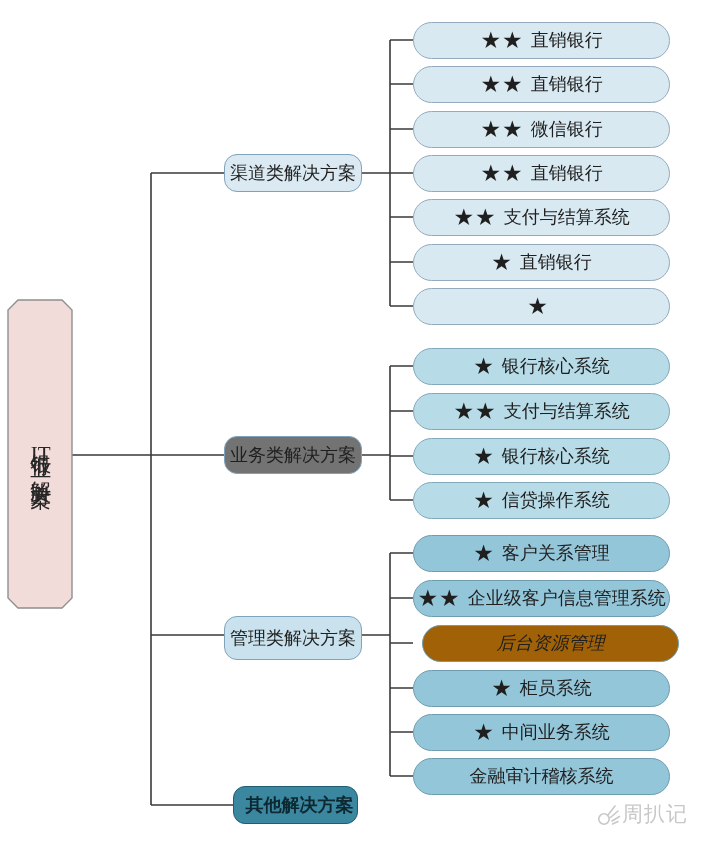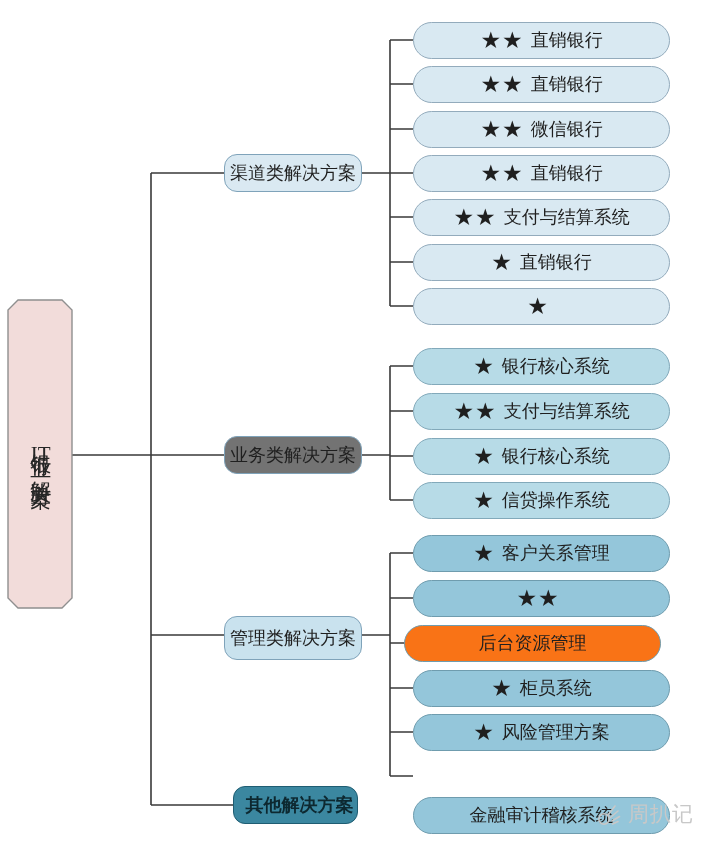--- a/index.html
+++ b/index.html
@@ -18,21 +18,21 @@
   .stars{font-size:23px;line-height:1;letter-spacing:1px;}
   .stars:not(:empty){margin-right:7px;}
   .leaf-label,.cat-label{line-height:1;}
   .root-text{position:absolute;display:flex;align-items:center;justify-content:center;}
   .vtext{
     writing-mode:vertical-lr;text-orientation:upright;
     font-size:21px;line-height:1.3;color:#262626;letter-spacing:2px;
   }
   .tcu{text-combine-upright:all;letter-spacing:0;}
   .watermark{
-    position:absolute;display:flex;align-items:flex-end;gap:6px;
+    position:absolute;display:flex;align-items:flex-end;
     color:#c8c8c8;font-size:21px;letter-spacing:1px;
     font-family:"Liberation Sans","DejaVu Sans",sans-serif;
   }
 </style>
 </head>
 <body>
 
 <div class="stage" id="stage">
     <svg width="718" height="842" class="connectors">
       <path d="M72 455 H224 M151 173 V805 M151 173 H224 M151 635 H224 M151 805 H233 M362 173 H390 M390 40 V306 M390 40 H413 M390 84 H413 M390 129 H413 M390 173 H413 M390 217 H413 M390 262 H413 M390 306 H413 M362 455 H390 M390 366 V500 M390 366 H413 M390 411 H413 M390 456 H413 M390 500 H413 M362 635 H390 M390 553 V776 M390 553 H413 M390 598 H413 M390 643 H413 M390 688 H413 M390 732 H413 M390 776 H413 " fill="none" stroke="#3a3a3a" stroke-width="1.6"></path>
@@ -92,34 +92,35 @@
     </div>
     <div class="node cat" style="left:224px;top:616px;width:138px;height:44px;background:#c9e2ee;">
       <span class="cat-label">管理类解决方案</span>
     </div>
     <div class="node leaf" style="left:413px;top:534.5px;width:257px;height:37px;background:#94c6da;border-color:#6f9cae;">
       <span class="stars">★</span>
       <span class="leaf-label">客户关系管理</span>
     </div>
     <div class="node leaf" style="left:413px;top:579.5px;width:257px;height:37px;background:#94c6da;border-color:#6f9cae;">
       <span class="stars">★★</span>
+      <span class="leaf-label">企业级客户信息管理系统</span>
     </div>
-    <div class="node leaf" style="left:404px;top:624.5px;width:257px;height:37px;background:#f97316;border-color:#6f9cae;">
+    <div class="node leaf" style="left:422px;top:624.5px;width:257px;height:37px;background:#a16207;border-color:#6f9cae;font-style:italic;">
       <span class="stars"></span>
       <span class="leaf-label">后台资源管理</span>
     </div>
     <div class="node leaf" style="left:413px;top:669.5px;width:257px;height:37px;background:#94c6da;border-color:#6f9cae;">
       <span class="stars">★</span>
       <span class="leaf-label">柜员系统</span>
     </div>
     <div class="node leaf" style="left:413px;top:713.5px;width:257px;height:37px;background:#94c6da;border-color:#6f9cae;">
       <span class="stars">★</span>
-      <span class="leaf-label">风险管理方案</span>
+      <span class="leaf-label">中间业务系统</span>
     </div>
-    <div class="node leaf" style="left:413px;top:757.5px;width:257px;height:37px;background:#94c6da;border-color:#6f9cae;margin-top:39px;">
+    <div class="node leaf" style="left:413px;top:757.5px;width:257px;height:37px;background:#94c6da;border-color:#6f9cae;">
       <span class="stars"></span>
       <span class="leaf-label">金融审计稽核系统</span>
     </div>
     <div class="node other" style="left:233px;top:786px;width:125px;height:38px;background:#3b87a0;border-color:#1f5d72;color:#0d2830;padding-left:8px;">
       <span>其他解决方案</span>
     </div>
     <div class="watermark" style="left:594px;top:800px;color:#c8c8c8;">
       <svg width="28" height="28" viewBox="0 0 28 28">
         <circle cx="10" cy="19" r="5.2" fill="none" stroke="#c8c8c8" stroke-width="1.6"></circle>
         <path d="M14 15 L21 6 M16.5 17.5 L24 11 M18 21 L25.5 16.5 M18.5 24 L24 21.5" fill="none" stroke="#c8c8c8" stroke-width="1.6" stroke-linecap="round"></path>

